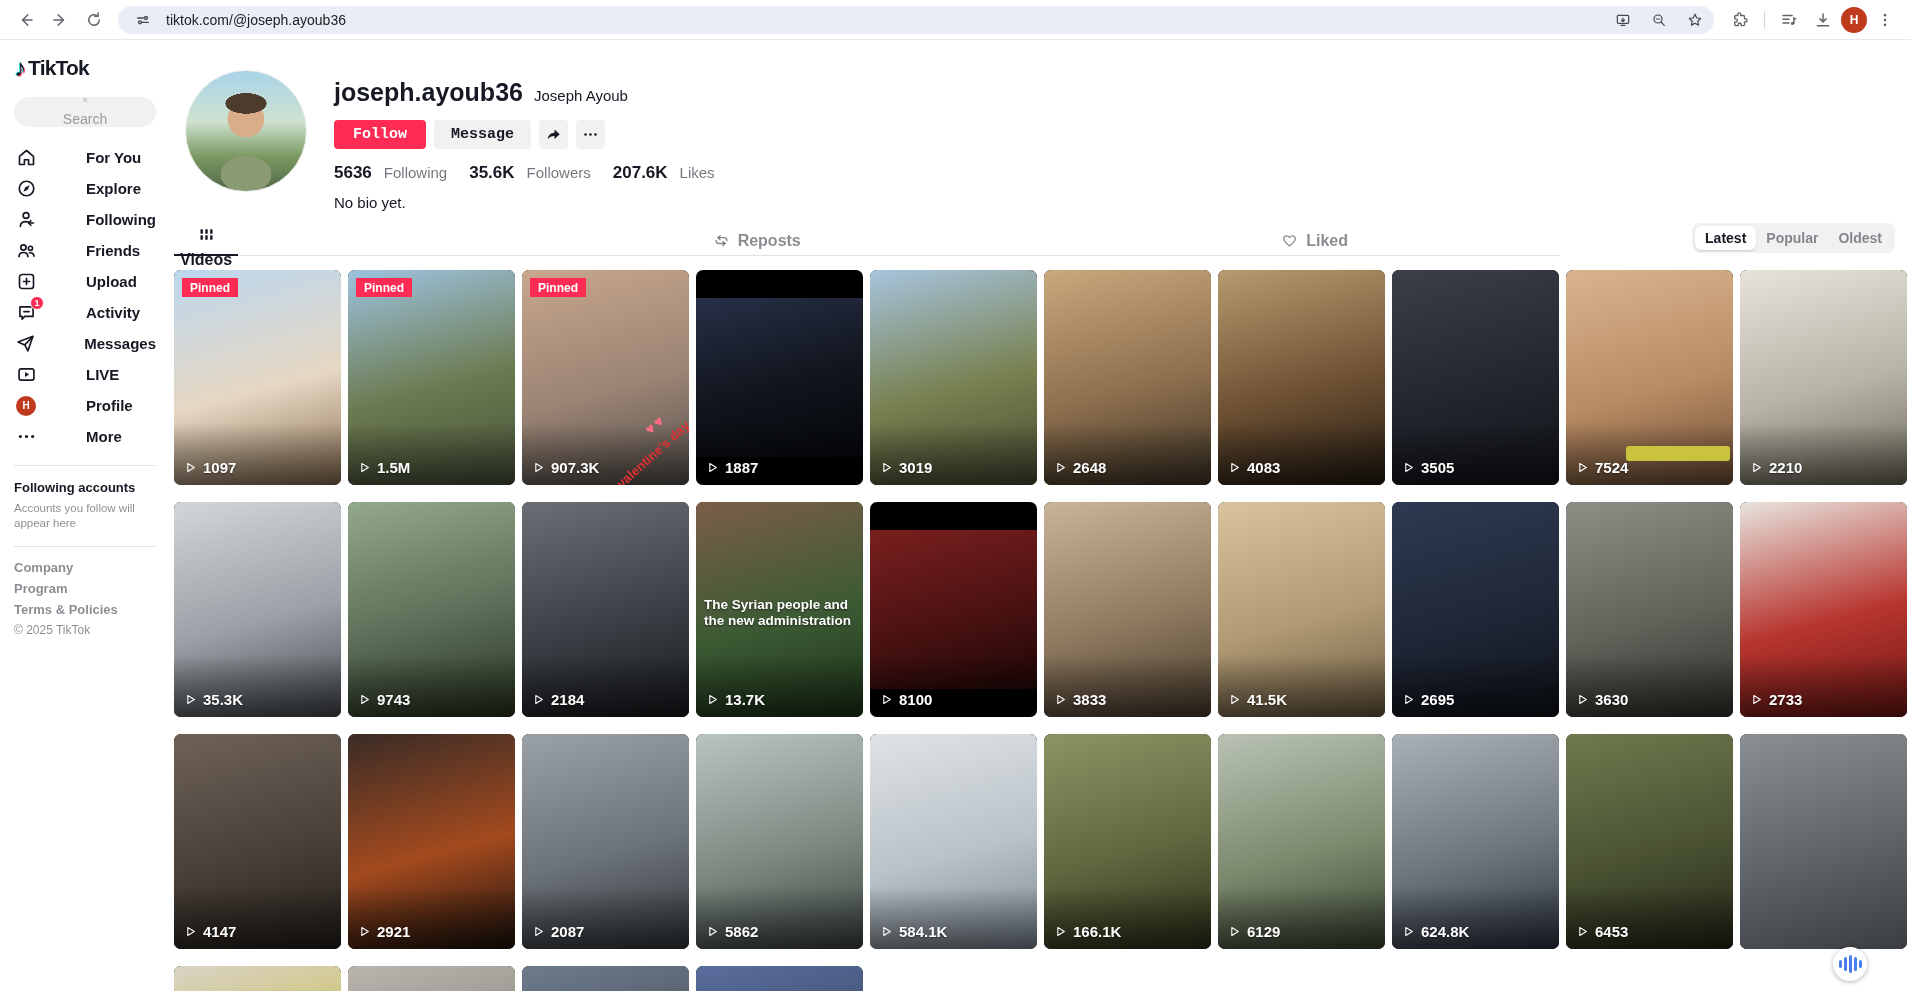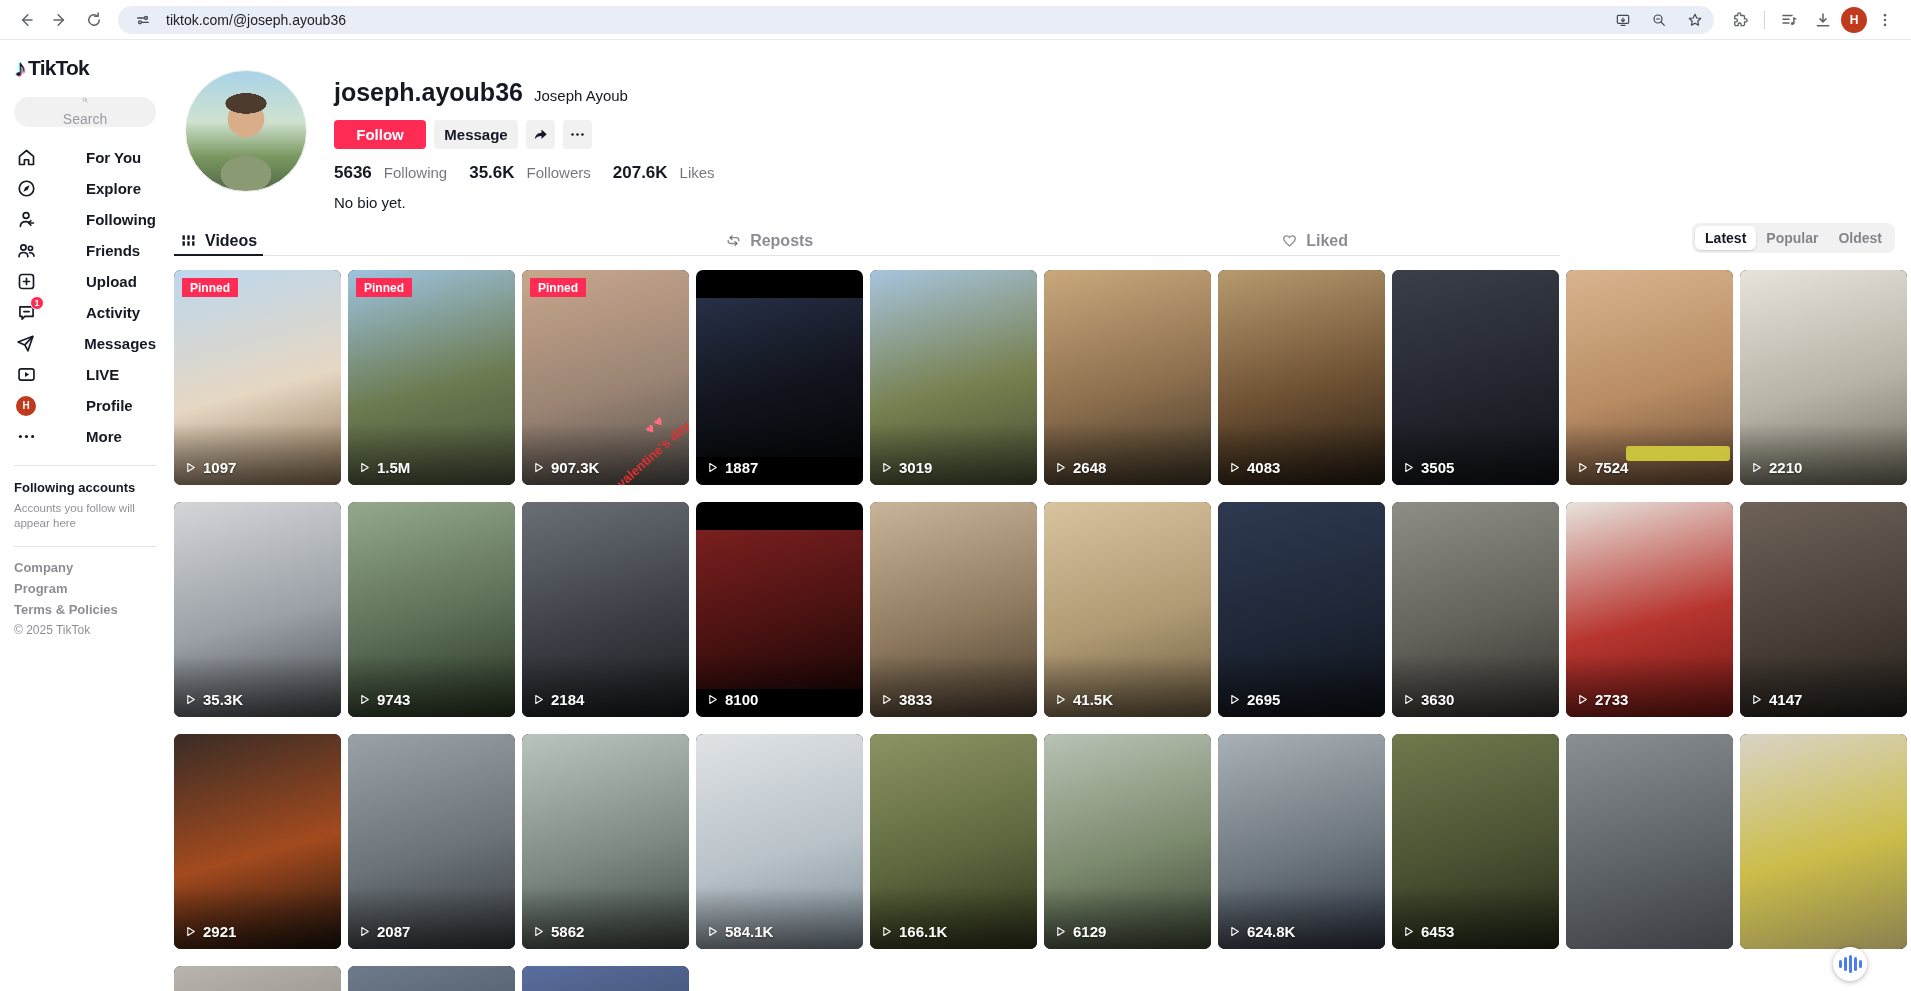--- a/index.html
+++ b/index.html
@@ -79,40 +79,40 @@
       radial-gradient(circle at 50% 40%, #d8ad88 0 19%, rgba(0,0,0,0) 20%),
       radial-gradient(ellipse 42px 30px at 50% 86%, #8a9a73 0 60%, rgba(0,0,0,0) 61%),
       linear-gradient(180deg, #a9d3e8 0%, #cfe2d0 42%, #79975f 72%, #51684a 100%);
     border:1px solid #eee;
   }
   .info { position:absolute; left:170px; top:38px; }
   .name-row { display:flex; align-items:baseline; gap:11px; }
   .username { font-size:25px; font-weight:700; }
   .display-name { font-size:15px; font-weight:400; }
   .btn-row { display:flex; gap:8px; margin-top:13px; }
-  .btn { height:29px; border:none; border-radius:4px; font-family:Liberation Sans, sans-serif;
+  .btn { height:29px; border:none; border-radius:4px; font-family:Liberation Mono, monospace;
     font-size:15px; font-weight:700; display:flex; align-items:center; justify-content:center; cursor:pointer; }
   .btn-follow { width:92px; background:#fe2c55; color:#fff; }
-  .btn-message { width:84px; background:#f1f1f2; color:#161823; }
+  .btn-message { width:97px; background:#f1f1f2; color:#161823; }
   .btn-icon { width:29px; background:#f1f1f2; color:#161823; }
   .btn-icon svg { width:17px; height:17px; }
   .stats { display:flex; gap:22px; margin-top:14px; align-items:baseline; }
   .stat { display:flex; gap:12px; align-items:baseline; }
   .stat .val { font-size:17px; font-weight:700; }
   .stat .lab { font-size:15px; color:rgba(22,24,35,0.6); }
   .bio { margin-top:11px; font-size:15px; }
 
   
   .tab-bar { position:absolute; left:10px; top:186px; width:1386px; height:30px;
     border-bottom:1px solid rgba(22,24,35,0.12); }
   .tabs { display:flex; justify-content:space-between; width:1180px; height:100%; }
   .tab { display:flex; align-items:center; gap:8px; font-size:16px; font-weight:700;
     color:rgba(22,24,35,0.5); padding:0 6px; cursor:pointer; position:relative; }
   .tab svg { width:17px; height:17px; }
-  .tab.active { color:#161823; }
+  .tab.active { color:#161823;flex-direction:column; }
   .tab.active::after { content:""; position:absolute; left:0; right:0; bottom:-1px; height:2px; background:#161823; }
 
   .sort { position:absolute; top:183px; right:16px; background:#f1f1f2; border-radius:8px;
     display:flex; padding:3px; }
   .sort-opt { padding:4px 10px; font-size:14px; font-weight:700; color:rgba(22,24,35,0.5);
     border-radius:6px; cursor:pointer;text-align:center; }
   .sort-opt.active { background:#fff; color:#161823; box-shadow:0 1px 2px rgba(0,0,0,0.15); }
 
   
   .grid { position:absolute; left:10px; top:230px;
@@ -573,20 +573,33 @@
     <div class="thumb" style="background: linear-gradient(165deg, rgb(106, 111, 118), rgb(60, 64, 70) 55%, rgb(23, 25, 29));"></div>
     <div class="shade"></div>
 
     <div class="views">
       <svg viewBox="0 0 24 24">
               <path d="M7 4.5 L19 12 L7 19.5 Z" fill="none" stroke="#fff" stroke-width="2" stroke-linejoin="round"></path>
             </svg>
       <span>2184</span>
     </div>
   </div>
+        <div class="tile">
+    <div class="thumb" style="background: linear-gradient(165deg, rgb(123, 94, 72), rgb(60, 90, 52) 55%, rgb(28, 51, 23));"></div>
+    <div class="shade"></div>
+
+    <span class="cap syria">The Syrian people and the new administration</span>
+
+    <div class="views">
+      <svg viewBox="0 0 24 24">
+              <path d="M7 4.5 L19 12 L7 19.5 Z" fill="none" stroke="#fff" stroke-width="2" stroke-linejoin="round"></path>
+            </svg>
+      <span>13.7K</span>
+    </div>
+  </div>
         <div class="tile letterbox">
     <div class="thumb" style="background: linear-gradient(165deg, rgb(122, 31, 31), rgb(76, 18, 18) 55%, rgb(29, 6, 6));"></div>
     <div class="shade"></div>
 
     <div class="views">
       <svg viewBox="0 0 24 24">
               <path d="M7 4.5 L19 12 L7 19.5 Z" fill="none" stroke="#fff" stroke-width="2" stroke-linejoin="round"></path>
             </svg>
       <span>8100</span>
     </div>

